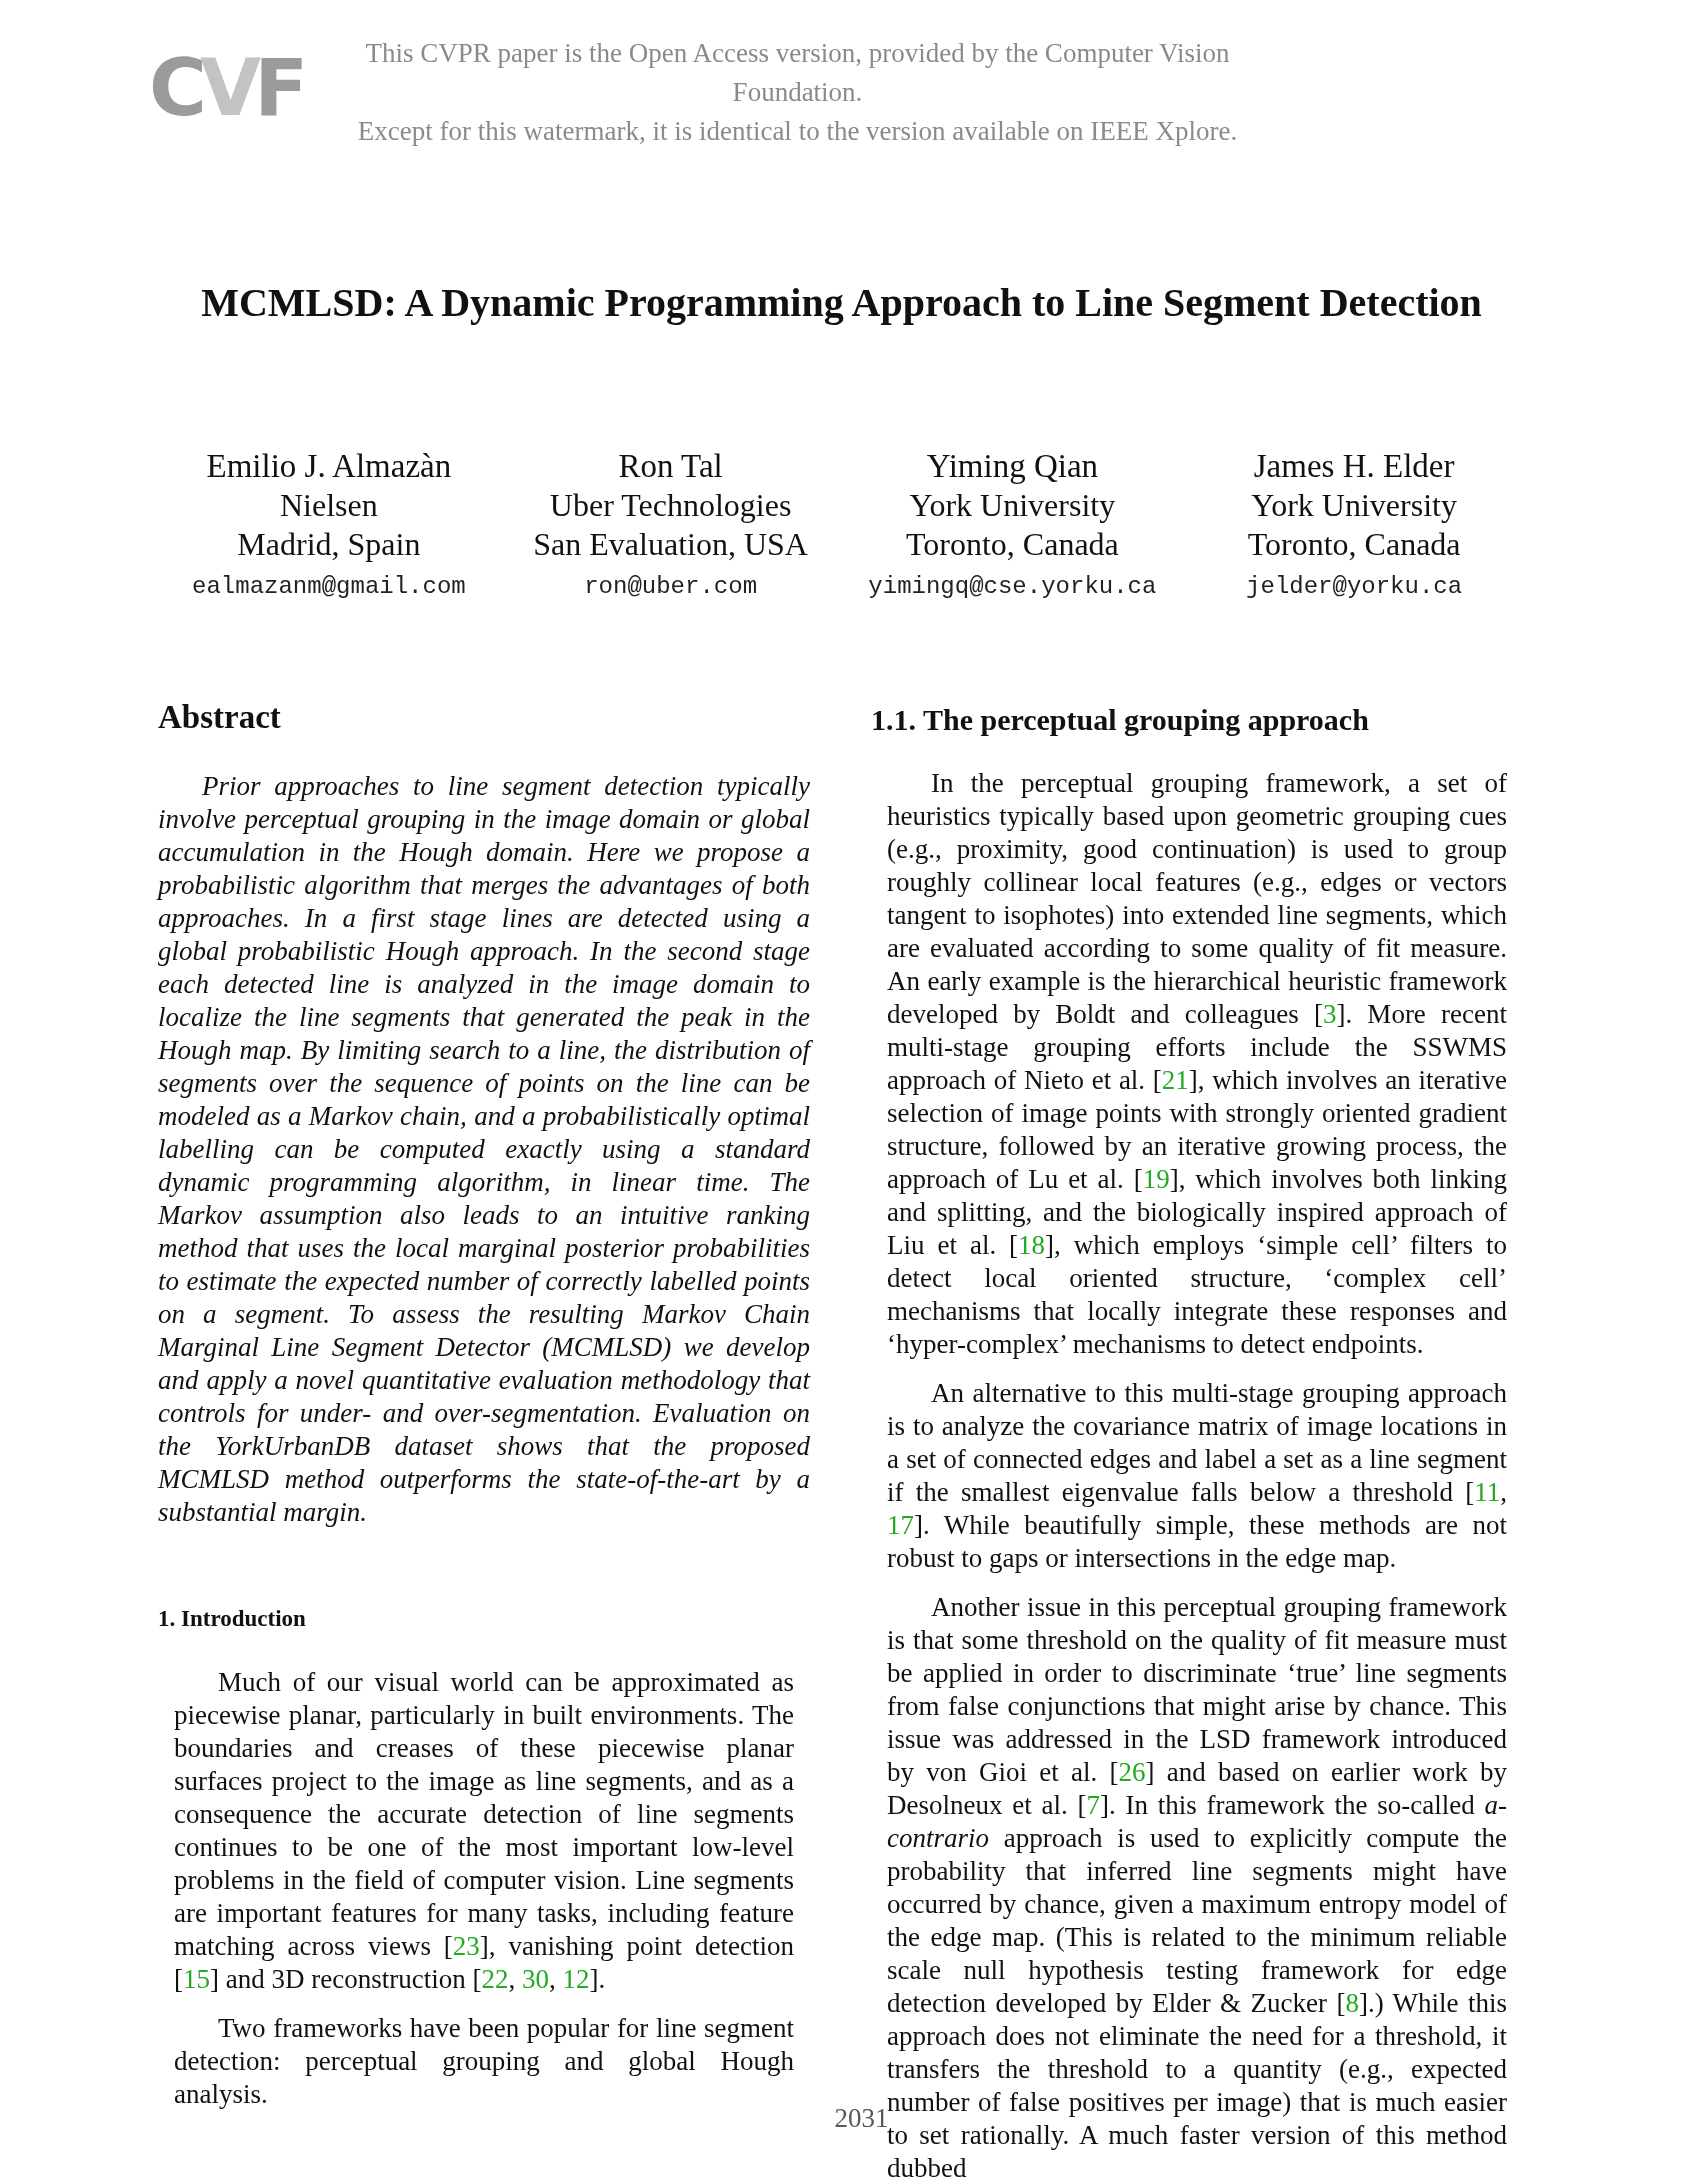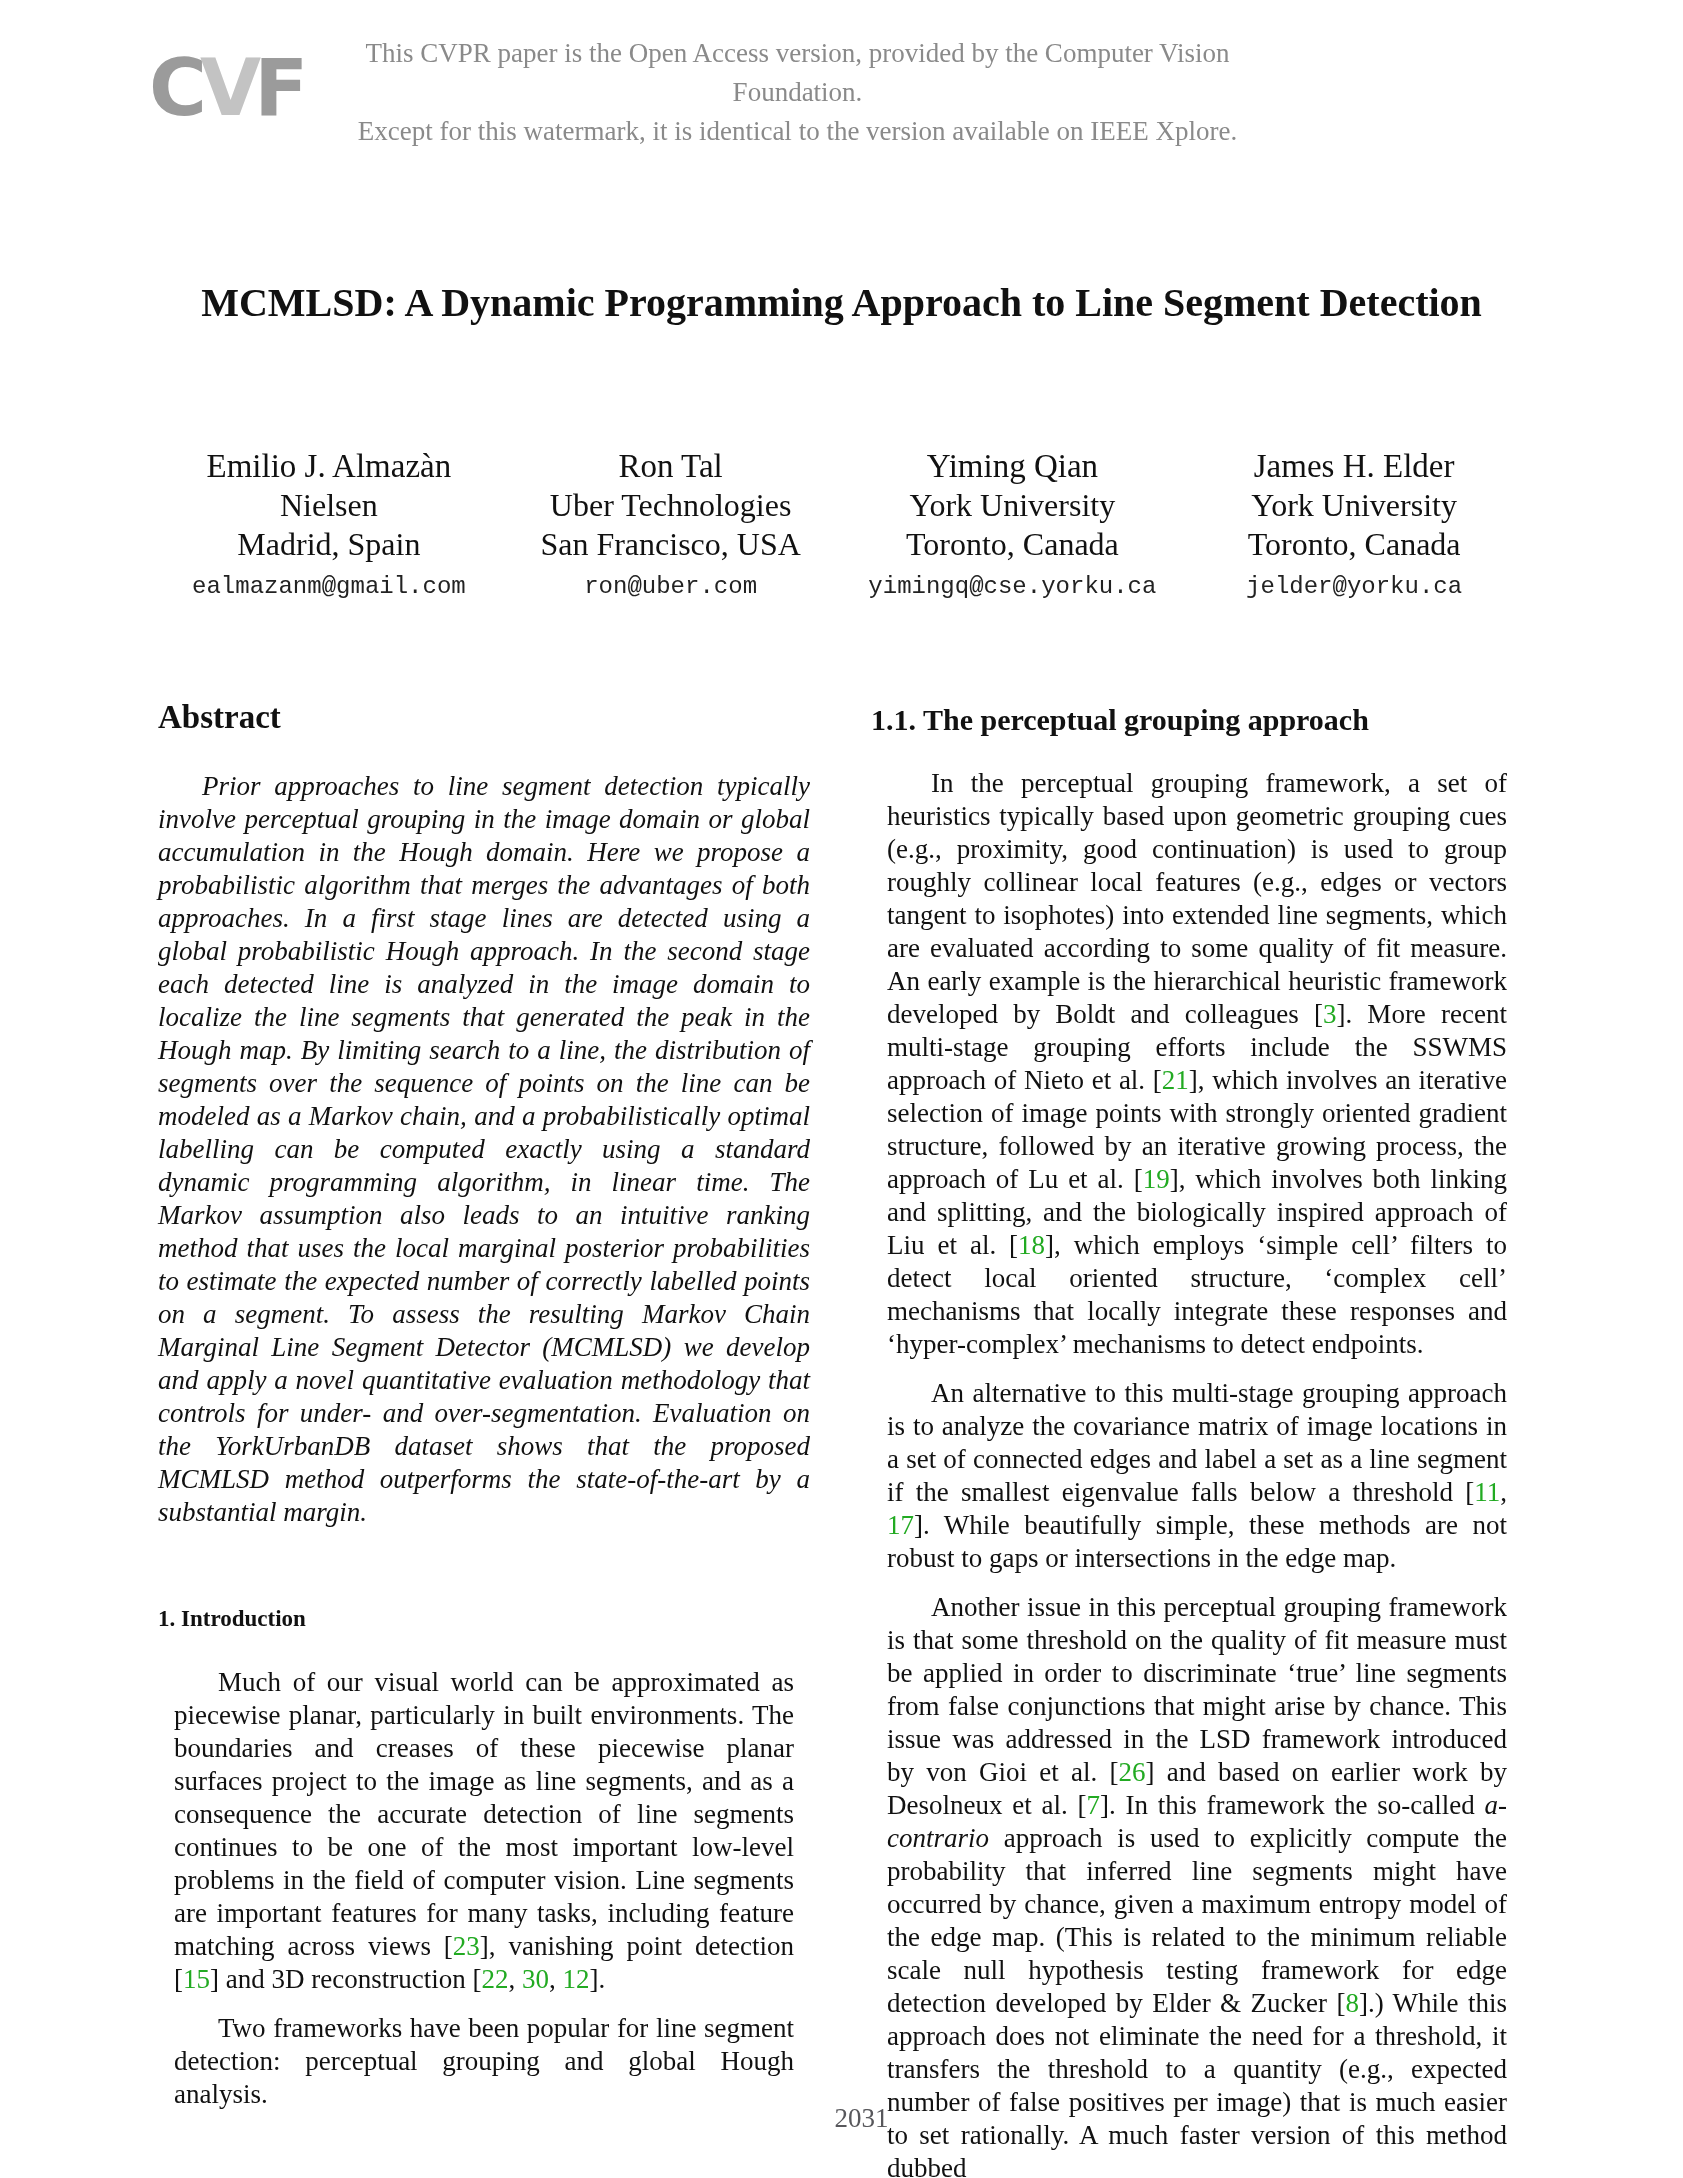--- a/index.html
+++ b/index.html
@@ -143,21 +143,21 @@
   <div class="authors">
     <div class="author-block">
       <div class="author-name">Emilio J. Almazàn</div>
       <div class="author-affil">Nielsen</div>
       <div class="author-affil">Madrid, Spain</div>
       <div class="author-email">ealmazanm@gmail.com</div>
     </div>
     <div class="author-block">
       <div class="author-name">Ron Tal</div>
       <div class="author-affil">Uber Technologies</div>
-      <div class="author-affil">San Francisco, USA</div>
+      <div class="author-affil">San Evaluation, USA</div>
       <div class="author-email">ron@uber.com</div>
     </div>
     <div class="author-block">
       <div class="author-name">Yiming Qian</div>
       <div class="author-affil">York University</div>
       <div class="author-affil">Toronto, Canada</div>
       <div class="author-email">yimingq@cse.yorku.ca</div>
     </div>
     <div class="author-block">
       <div class="author-name">James H. Elder</div>

